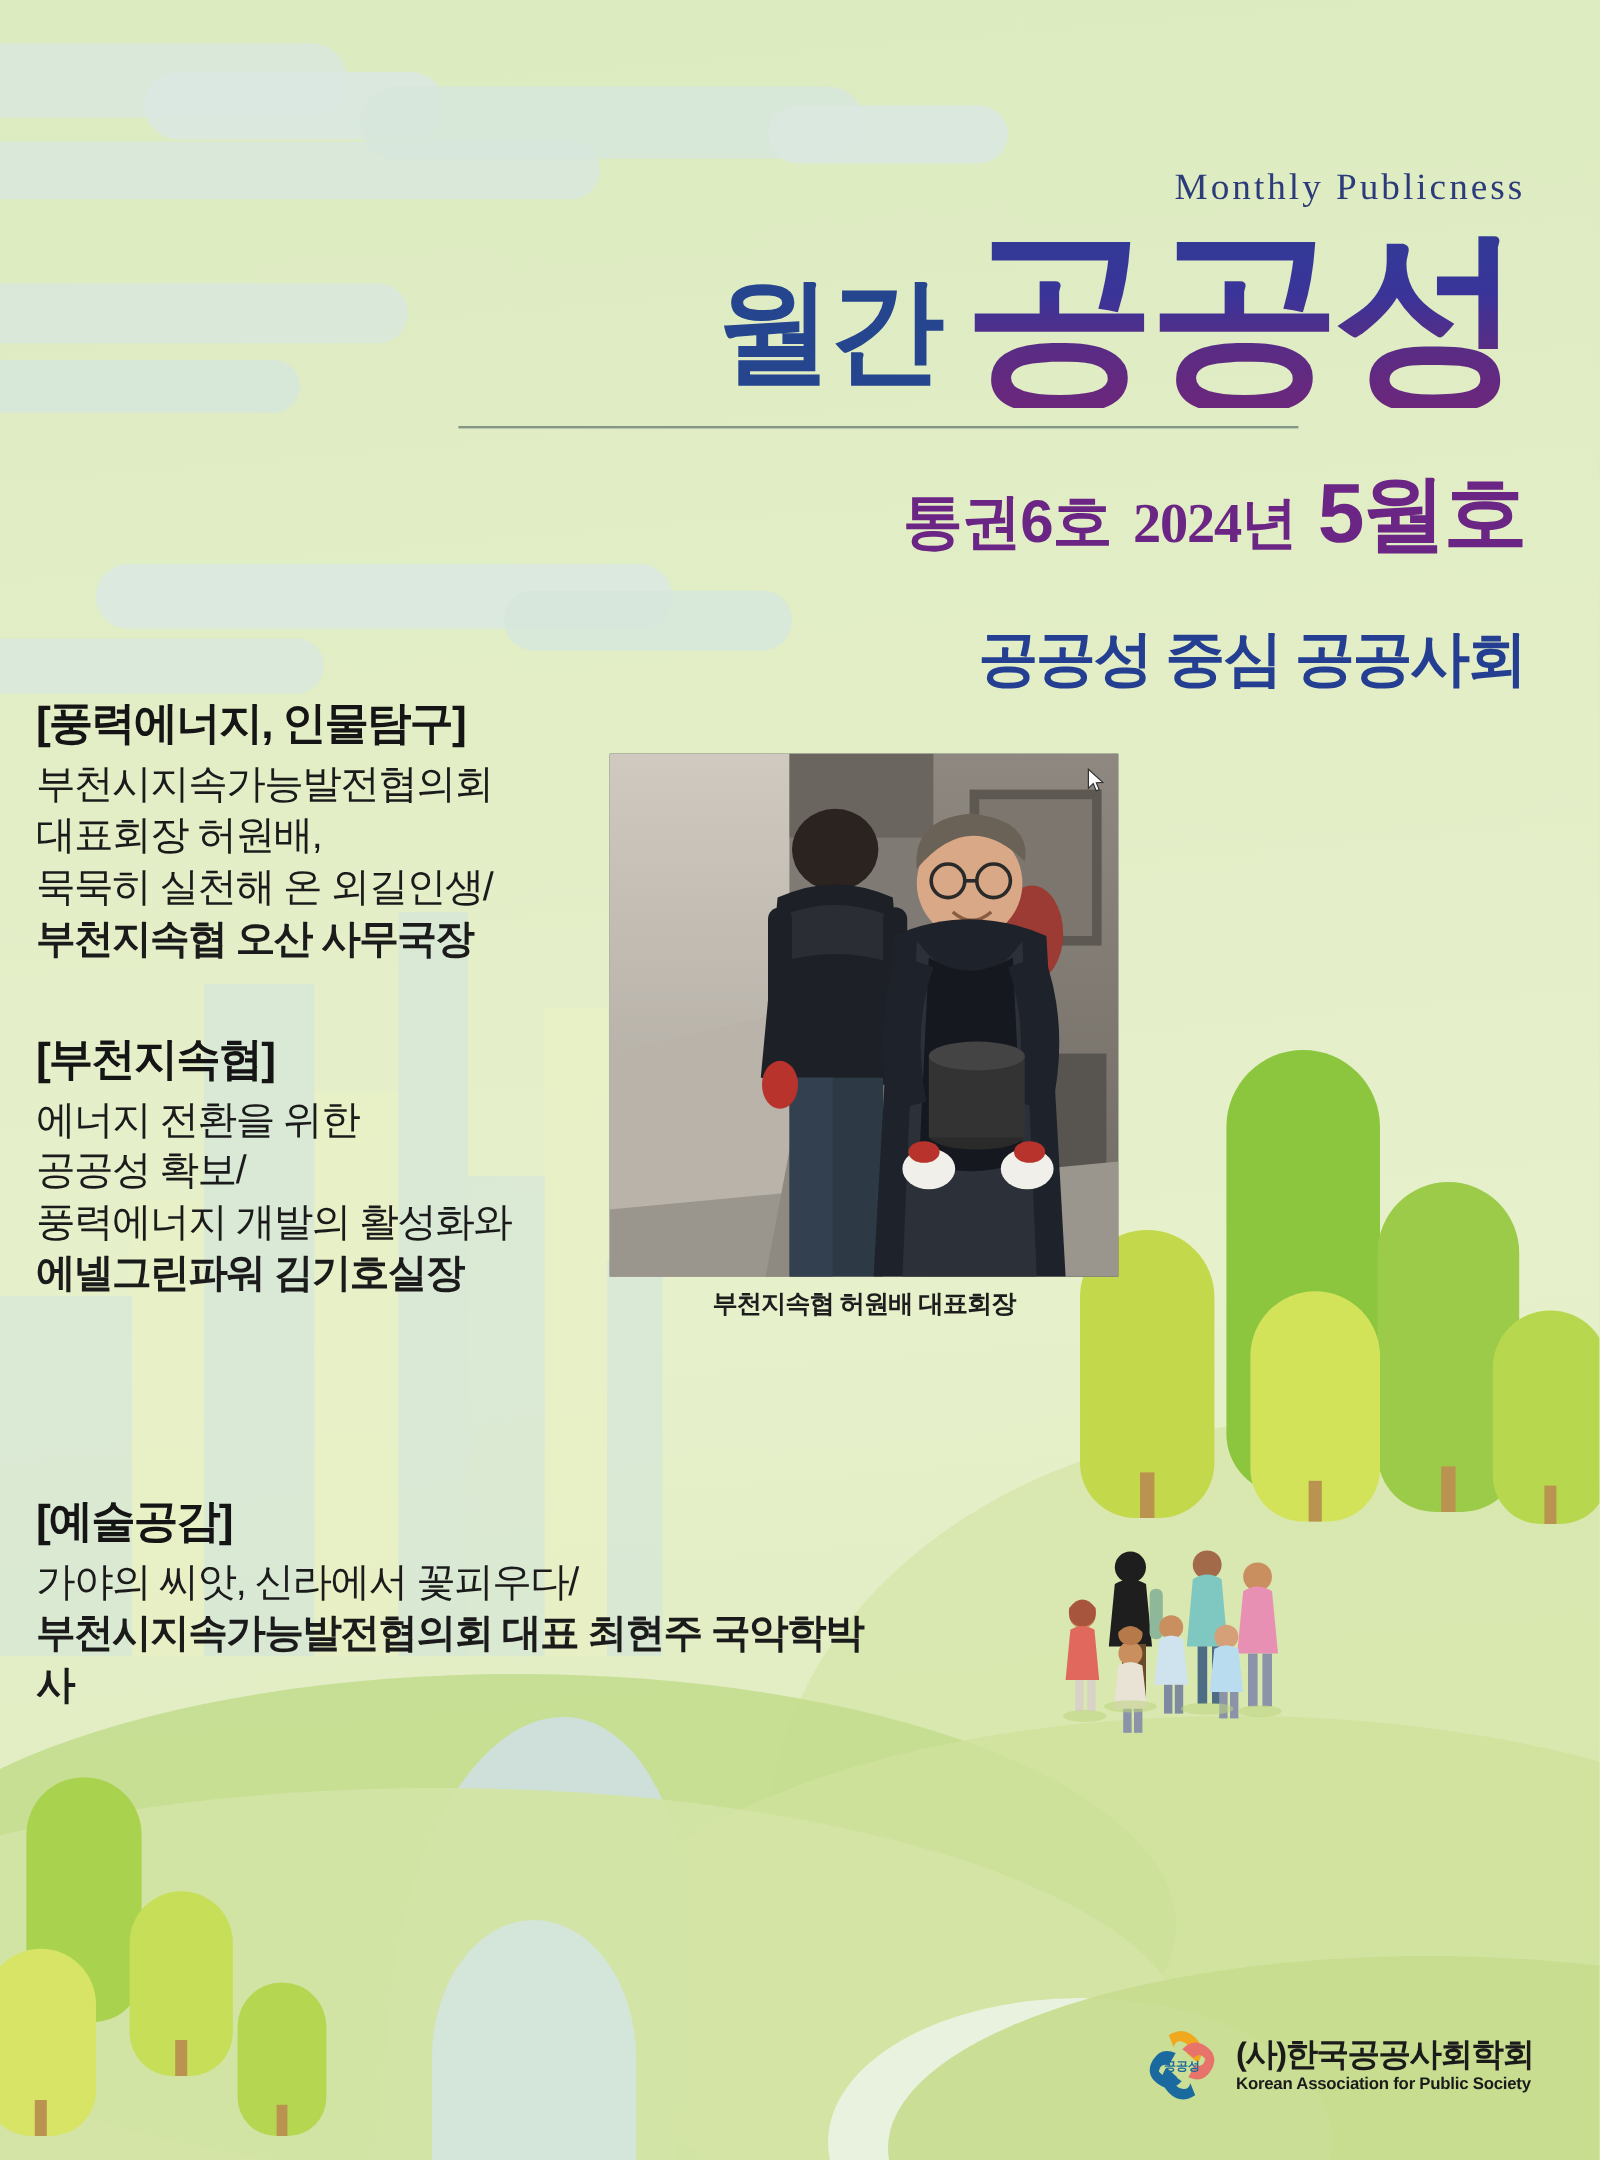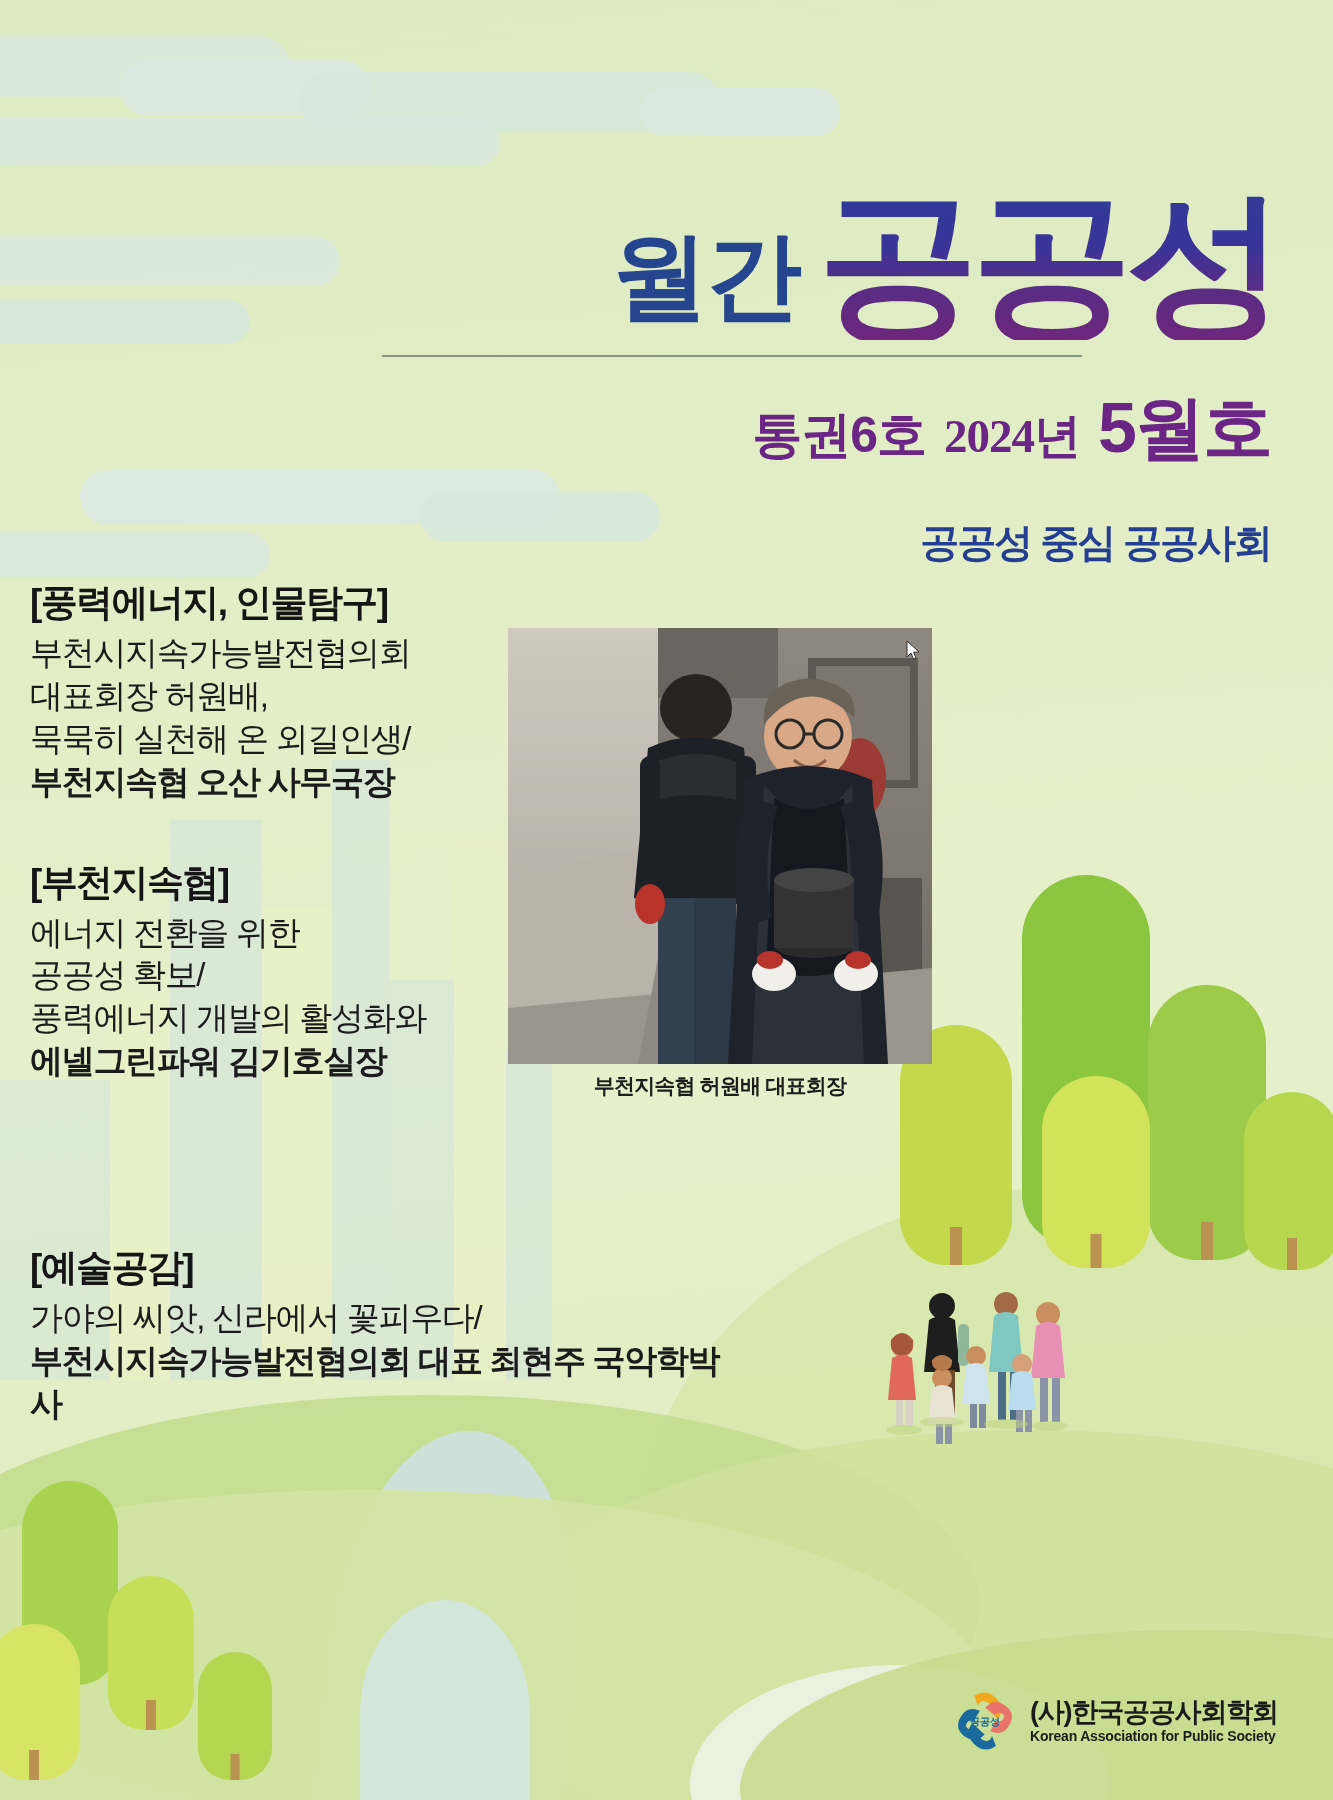--- a/index.html
+++ b/index.html
@@ -36,36 +36,36 @@
   .river2{position:absolute;left:360px;top:1600px;width:170px;height:230px;background:#d4e5e6;opacity:.8;border-radius:50% 50% 0 0;}
 
   
   .tree{position:absolute;}
   .tree .trunk{position:absolute;left:50%;transform:translateX(-50%);bottom:0;background:#b9934f;}
   .tree .crown{position:absolute;left:0;bottom:0;border-radius:50% 50% 45% 45%;}
 
   
   .monthly{position:absolute;right:62px;top:138px;font-family:"Liberation Serif","DejaVu Serif",serif;
     font-size:31px;letter-spacing:2.5px;color:#2c3b7a;font-weight:400;}
-  .titlerow{position:absolute;right:53px;top:188px;display:flex;align-items:flex-end;}
+  .titlerow{position:absolute;right:68px;top:188px;display:flex;align-items:flex-end;}
   .wolgan{font-size:96px;font-weight:700;color:#25458f;line-height:1;letter-spacing:-2px;
     padding-bottom:16px;padding-right:18px;}
   .bigtitle{font-size:160px;font-weight:900;line-height:.95;letter-spacing:-6px;
     background:linear-gradient(180deg,#303b96 0%,#3a3499 38%,#5a2c84 68%,#6c277c 100%);
     -webkit-background-clip:text;background-clip:text;color:transparent;
     -webkit-text-fill-color:transparent;}
   .rule{position:absolute;left:382px;top:355px;width:700px;height:2px;background:#6d7f74;opacity:.8;}
 
   .issuerow{position:absolute;right:62px;top:382px;display:flex;align-items:baseline;gap:18px;
     color:#6b2585;}
   .issue-vol{font-size:50px;font-weight:700;letter-spacing:-1px;}
   .issue-year{font-size:47px;font-weight:600;letter-spacing:-1px;font-family:Liberation Serif, serif;}
   .issue-month{font-size:70px;font-weight:800;letter-spacing:-2px;}
 
-  .subhead{position:absolute;right:62px;top:516px;font-size:39px;font-weight:800;
+  .subhead{position:absolute;right:62px;top:516px;font-size:50px;font-weight:800;
     color:#243f91;letter-spacing:-2px;}
 
   
   .photo{position:absolute;left:508px;top:628px;width:424px;height:436px;overflow:hidden;
     background:#6d6f6c;}
   .caption{position:absolute;left:508px;top:1072px;width:424px;text-align:center;
     font-size:21px;font-weight:700;color:#1d1d1d;letter-spacing:-.8px;}
   .cursor{position:absolute;left:905px;top:640px;width:16px;height:22px;}
 
   
@@ -155,20 +155,21 @@
   </div>
   <div class="tree" style="left:-12px;top:1600px;width:92px;height:180px;">
     <div class="crown" style="width:92px;height:156px;background:#d7e466;border-radius:46px 46px 38px 38px;"></div>
     <div class="trunk" style="width:10px;height:30px;"></div>
   </div>
   <div class="tree" style="left:198px;top:1630px;width:74px;height:150px;">
     <div class="crown" style="width:74px;height:128px;background:#b4d651;border-radius:37px 37px 32px 32px;"></div>
     <div class="trunk" style="width:9px;height:26px;"></div>
   </div>
 
+  <div class="monthly">Monthly Publicness</div>
 
   <div class="titlerow">
     <div class="wolgan">월간</div>
     <div class="bigtitle">공공성</div>
   </div>
 
   <div class="rule"></div>
 
   <div class="issuerow">
     <span class="issue-vol">통권6호</span>

